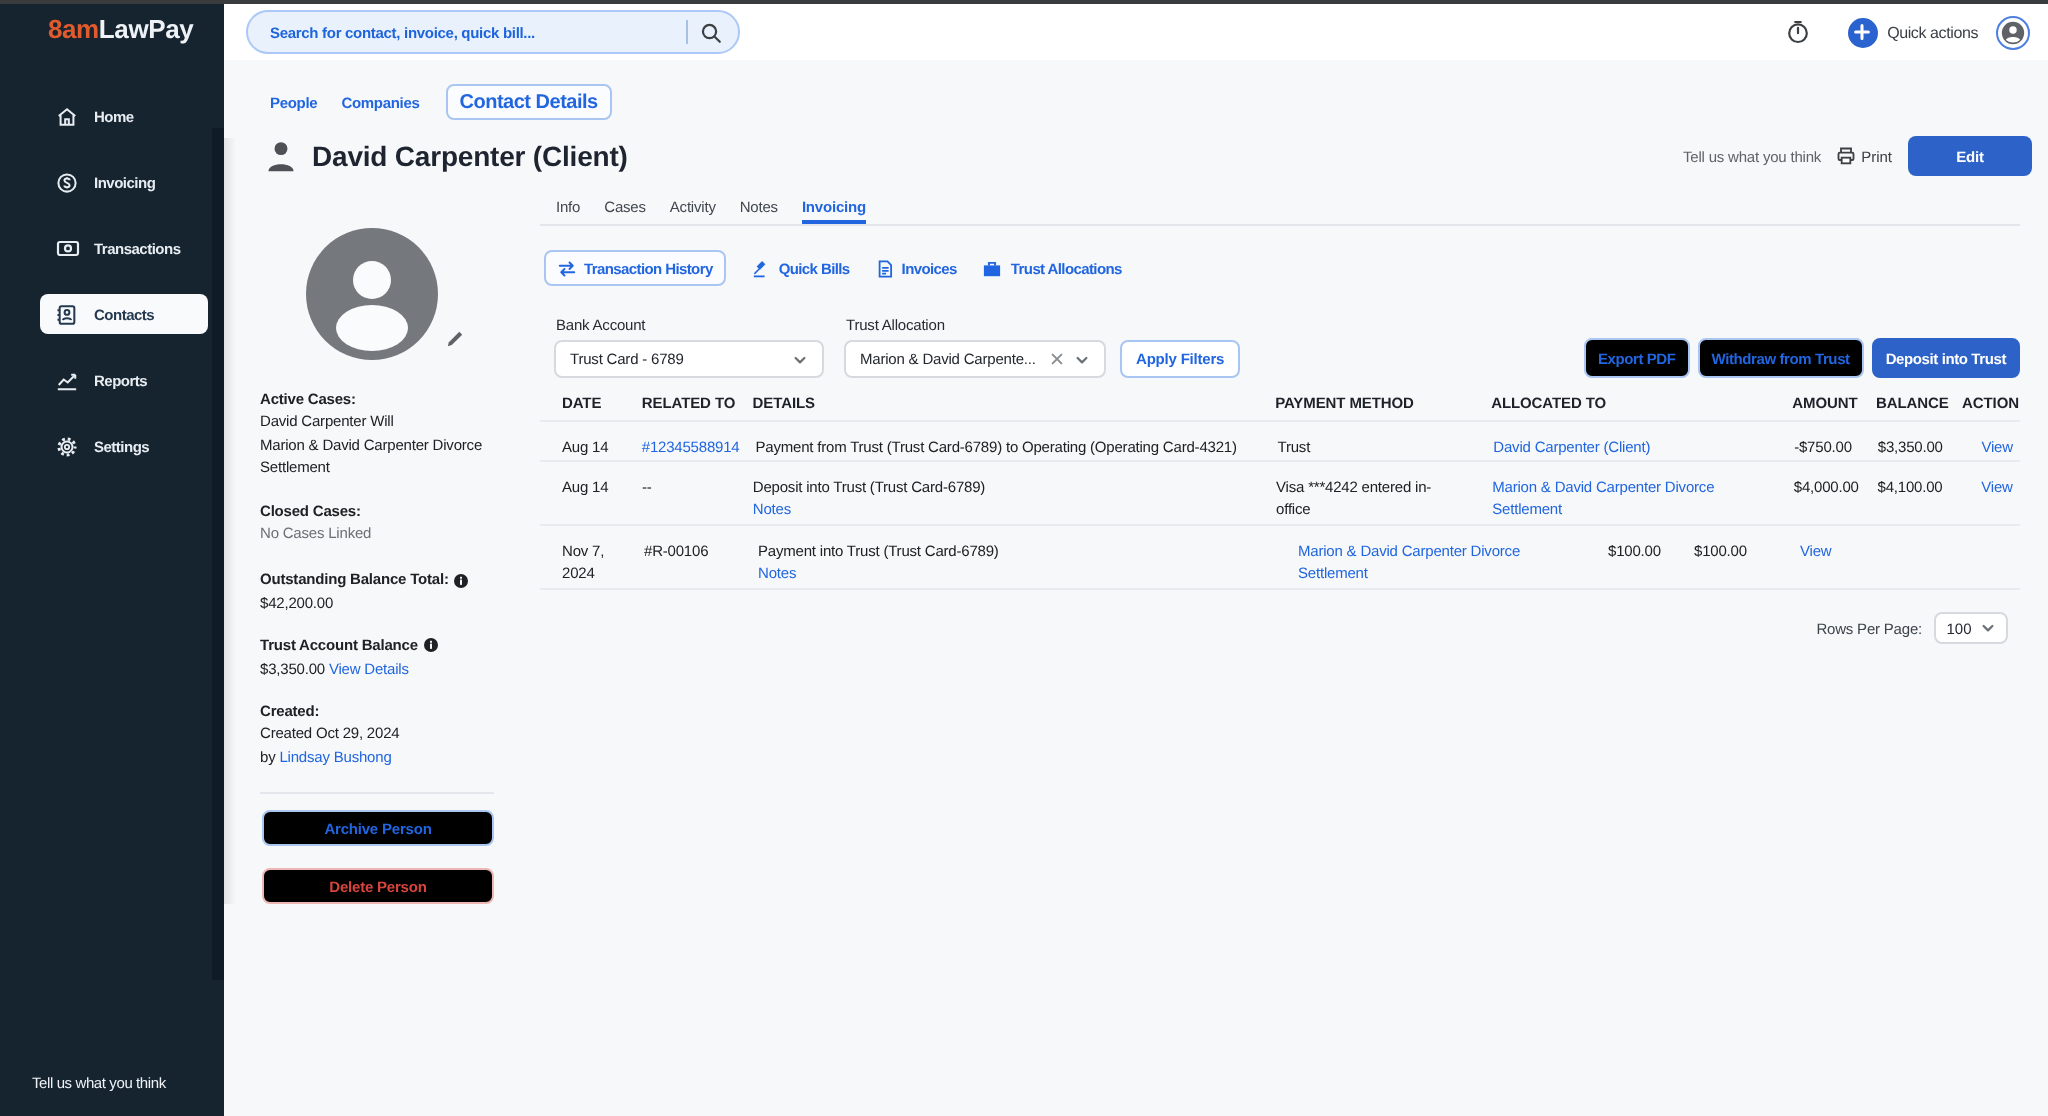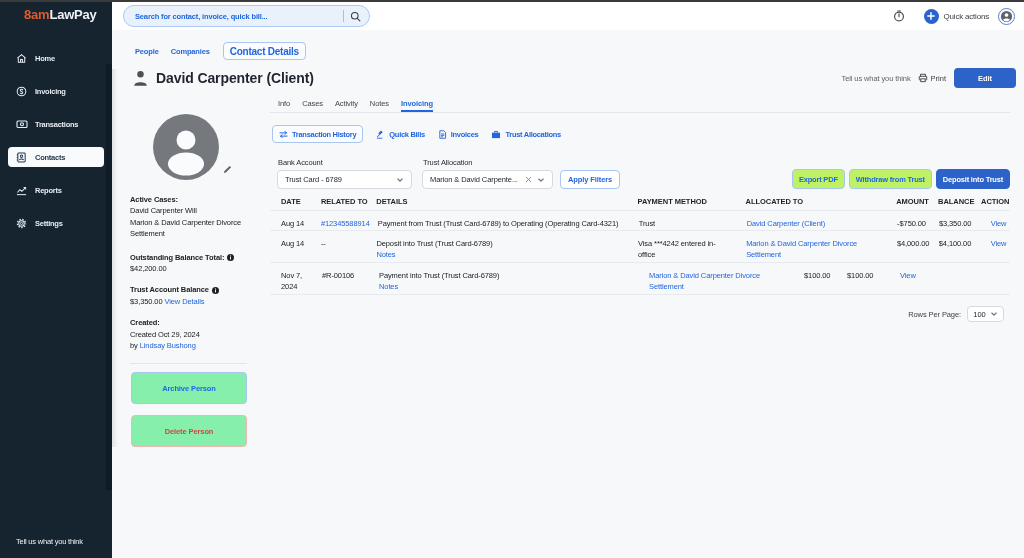--- a/index.html
+++ b/index.html
@@ -5,21 +5,21 @@
   * { margin:0; padding:0; box-sizing:border-box; }
   html,body { width:1024px; height:558px; overflow:hidden; }
   body { font-family:"Liberation Sans", sans-serif; background:#f7f8f9; position:relative; color:#202124; }
   .window-top { position:absolute; top:0; left:0; width:1024px; height:2px; background:#3a3b3d; z-index:40; }
 
   
   .sidebar { position:absolute; left:0; top:0; bottom:0; width:112px; background:#162430; z-index:30; }
   .logo { position:absolute; left:24px; top:7px; font-size:13px; font-weight:bold; letter-spacing:-0.2px; white-space:nowrap; }
   .logo .p1 { color:#e05a2b; }
   .logo .p2 { color:#eef2f6; }
-  .side-nav { position:absolute; top:48px; left:0; right:0; }
+  .side-nav { position:absolute; top:48px; left:12px; right:0; }
   .nav-item { height:20px; margin:0 8px 13px 8px; display:flex; align-items:center; padding-left:7px; color:#e8edf2; cursor:pointer; border-radius:4px; }
   .nav-item .nicon { width:13px; height:13px; display:flex; align-items:center; justify-content:center; flex:none; }
   .nav-item .nlabel { margin-left:7px; font-size:7.5px; font-weight:bold; letter-spacing:-0.25px; white-space:nowrap; }
   .nav-item.active { background:#f9fafc; color:#243950; }
   .sb-scroll { position:absolute; right:0; top:64px; width:6px; height:426px; background:#0f1b26; }
   .sb-footer { position:absolute; left:16px; bottom:12px; font-size:7.5px; color:#eef2f6; letter-spacing:-0.2px; }
 
   
   .main { position:absolute; left:112px; top:2px; right:0; bottom:0; }
   .topbar { height:28px; background:#ffffff; display:flex; align-items:center; padding:0 9px 0 11px; position:relative; z-index:5; }
@@ -61,21 +61,21 @@
   .avatar-wrap { margin:18px 0 0 23px; width:66px; height:66px; position:relative; }
   .pencil { position:absolute; right:-13px; bottom:6px; color:#5f6368; }
   .igroup { margin-top:10px; width:124px; font-size:7.5px; line-height:11.4px; letter-spacing:-0.1px; }
   .igroup.first { margin-top:14px; }
   .glabel { font-weight:bold; color:#202124; display:flex; align-items:center; }
   .glabel .info-ico { margin-left:3px; }
   .gline { color:#202124; }
   .gline.muted { color:#6b7076; }
   .blue-link { color:#2166e0; cursor:pointer; }
   .lc-divider { margin-top:12px; width:117px; height:1px; background:#e3e6ea; }
-  .lc-btn { display:block; margin:8px 12px 0 1px; width:116px; height:32px; border-radius:4px; background:#86efac; font-size:7.5px; font-weight:bold; letter-spacing:-0.1px; cursor:pointer; font-family:inherit; }
+  .lc-btn { display:block; margin:8px 12px 0 1px; width:116px; height:18px; border-radius:4px; background:#000000; font-size:7.5px; font-weight:bold; letter-spacing:-0.1px; cursor:pointer; font-family:inherit; }
   .lc-btn.archive { border:1px solid #a9c6f2; color:#2166e0; }
   .lc-btn.delete { margin-top:11px; border:1px solid #ecb7b2; color:#d6453d; }
 
   
   .tabs { height:17px; border-bottom:1px solid #e2e5e9; display:flex; padding-left:8px; }
   .tab { font-size:7.5px; color:#41474f; letter-spacing:-0.1px; margin-right:12px; height:100%; display:flex; align-items:flex-start; padding-top:3px; cursor:pointer; border-bottom:2px solid transparent; margin-bottom:-1px; }
   .tab.active { color:#2166e0; font-weight:bold; border-bottom-color:#2166e0; }
 
   .subnav { margin-top:12px; height:18px; display:flex; align-items:center; color:#2166e0; }
   .subnav-pill { height:18px; border:1px solid #a9c6f2; border-radius:4px; background:#fbfcff; display:flex; align-items:center; padding:0 6px; margin-left:2px; cursor:pointer; }
@@ -88,21 +88,21 @@
   .fselect { height:19px; border:1px solid #d6dade; border-radius:4px; background:#fff; display:flex; align-items:center; padding:0 7px; cursor:pointer; }
   .fselect .fval { font-size:7.5px; color:#23272e; letter-spacing:-0.1px; white-space:nowrap; }
   .fselect.w1 { width:135px; }
   .fselect.w2 { width:131px; }
   .fselect .fval { flex:1; }
   .fx { color:#878d93; margin:0 5px; display:flex; }
   .fchev { color:#6a7076; display:flex; }
   .apply-btn { height:19px; border:1px solid #a9c6f2; border-radius:4px; background:#fff; color:#2166e0; font-size:7.5px; font-weight:bold; letter-spacing:-0.1px; padding:0 7px; margin-left:-3px; cursor:pointer; font-family:inherit; }
   .fr-right { margin-left:auto; display:flex; }
   .act-btn { height:20px; border-radius:4px; font-size:7.5px; font-weight:bold; letter-spacing:-0.2px; padding:0 6px; margin-left:4px; cursor:pointer; font-family:inherit; white-space:nowrap; }
-  .act-btn.ghost { background:#bef264; border:1px solid #a9c6f2; color:#2166e0; }
+  .act-btn.ghost { background:#000000; border:1px solid #a9c6f2; color:#2166e0; }
   .act-btn.primary { background:#2d62c8; border:1px solid #2d62c8; color:#fff;text-align:right; }
 
   
   .tbl { margin-top:5px; width:100%; }
   .trow { display:flex; border-bottom:1px solid #e7eaee; }
   .trow.hdr { padding:4px 0 4px 0; }
   .trow.body { padding:6.5px 0 1.5px 0; }
   .tc { font-size:7.5px; line-height:11.4px; letter-spacing:-0.1px; padding-right:8px; }
   .hdr .tc { font-weight:bold; color:#1d2129; letter-spacing:-0.05px; line-height:8px; }
   .c-date { width:41px; padding-left:11px; box-sizing:content-box; width:30px; }
@@ -289,20 +289,24 @@
               </svg>
           </span>
         </div>
 
         <div class="igroup first">
           <div class="glabel">Active Cases:</div>
           <div class="gline">David Carpenter Will</div>
           <div class="gline">Marion &amp; David Carpenter Divorce Settlement</div>
         </div>
 
+        <div class="igroup">
+          <div class="glabel">Closed Cases:</div>
+          <div class="gline muted">No Cases Linked</div>
+        </div>
 
         <div class="igroup" style="margin-top:12px;">
           <div class="glabel">
               <span>Outstanding Balance Total:</span>
               <span class="info-ico">
                 <svg width="7" height="7" viewBox="0 0 8 8">
                   <circle cx="4" cy="4" r="4" fill="#202124"></circle>
                   <rect x="3.45" y="3.2" width="1.1" height="3" fill="#fff"></rect>
                   <rect x="3.45" y="1.6" width="1.1" height="1.1" fill="#fff"></rect>
                 </svg>

